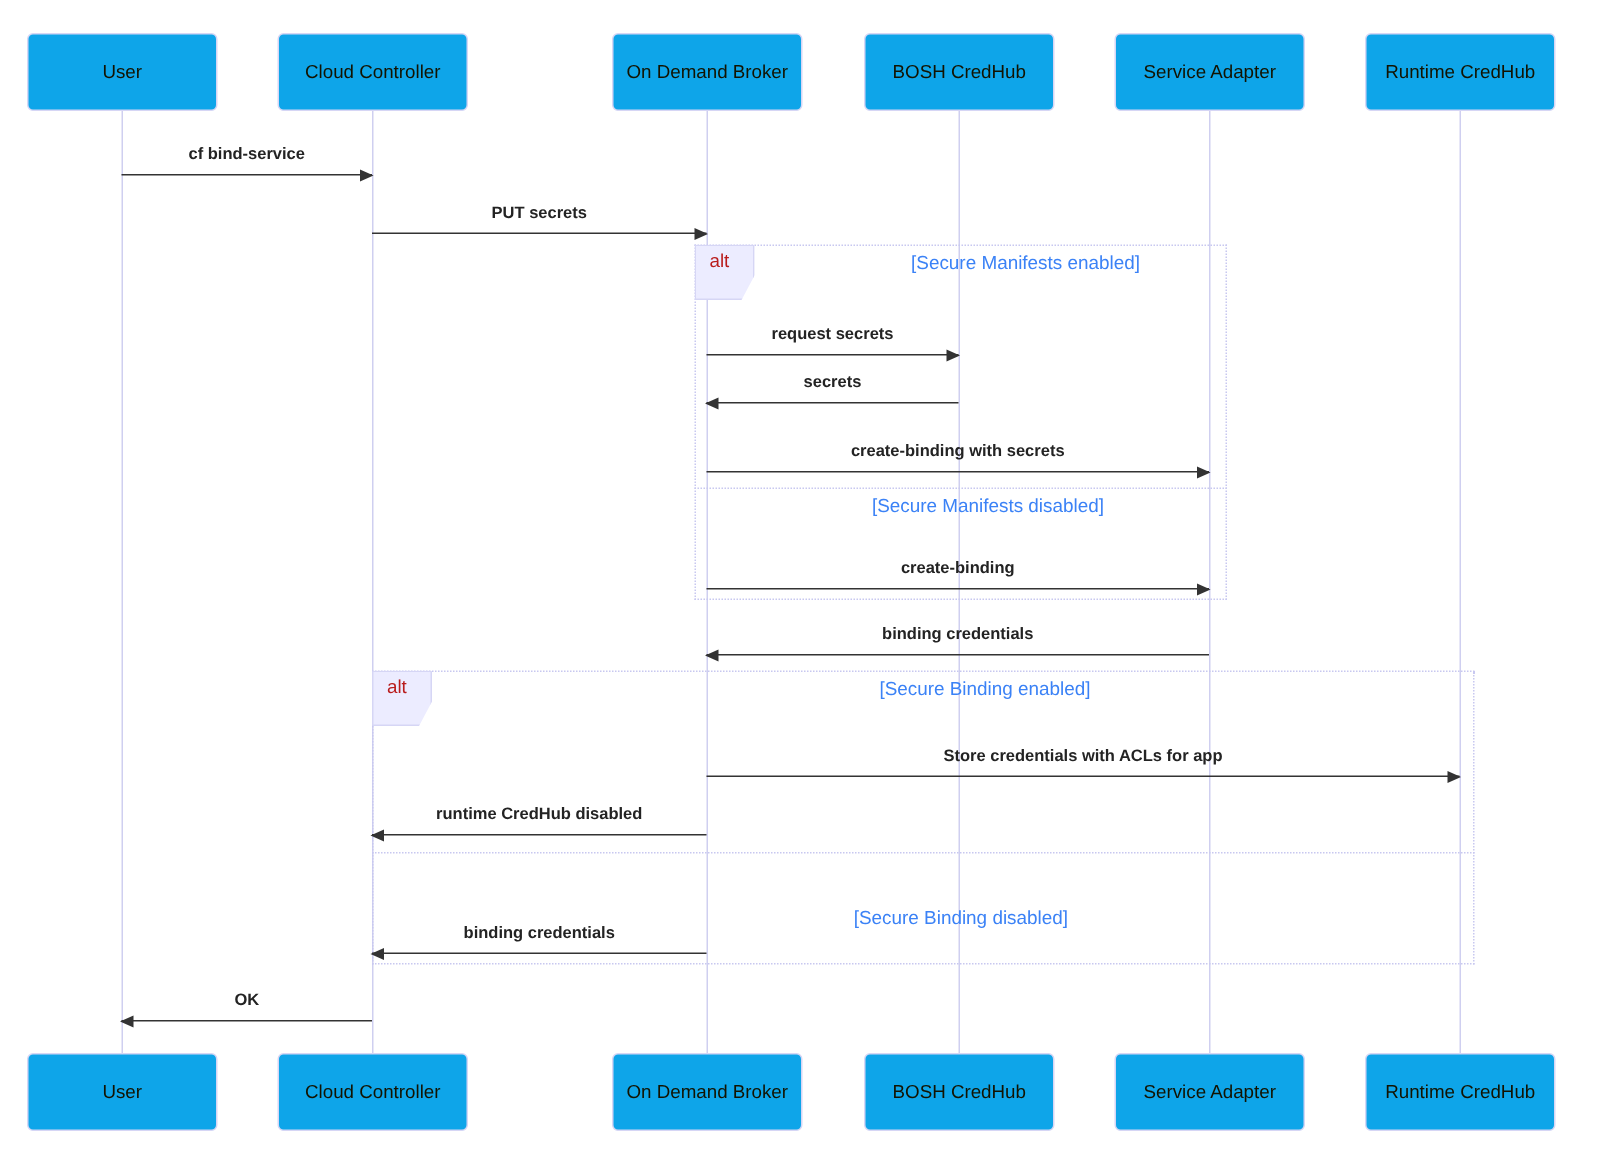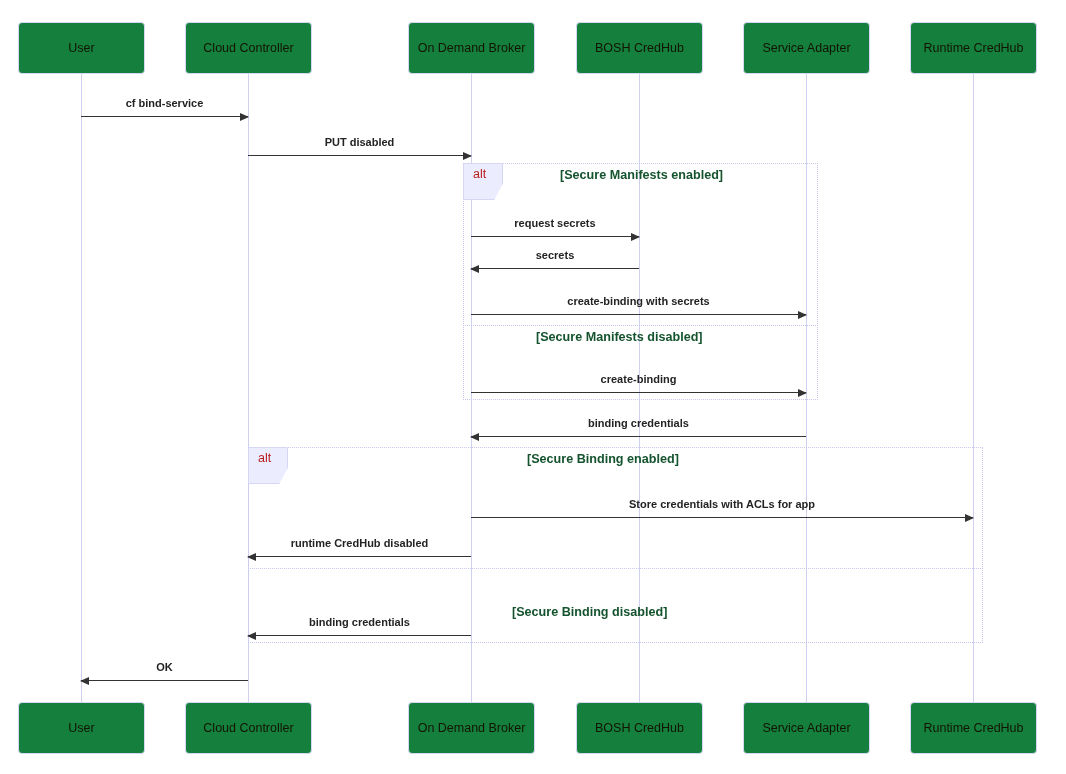--- a/index.html
+++ b/index.html
@@ -13,21 +13,21 @@
     position: relative;
     width: 1066px;
     height: 774px;
     background: #ffffff;
     overflow: hidden;
   }
   
   .actor-box {
     position: absolute;
     box-sizing: border-box;
-    background: #15803d;
+    background: #0ea5e9;
     border: 1px solid #D6D6F5;
     border-radius: 4px;
     display: flex;
     align-items: center;
     justify-content: center;
     color: #131300;
     font-size: 12.5px;
     line-height: 1.2;
     text-align: center;
     white-space: nowrap;
@@ -103,24 +103,24 @@
     font-size: 12.5px;
     color: #b91c1c;
     white-space: nowrap;
     user-select: none;
     border-radius: 1px;
     clip-path: polygon(0 0, 100% 0, 100% 55%, 78% 100%, 0 100%);
   }
   .alt-cond {
     position: absolute;
     font-size: 12.6px;
-    font-weight: 700;
-    color: #14532d;
-    white-space: nowrap;
-    text-align: left;
+    font-weight: 400;
+    color: #3b82f6;
+    white-space: nowrap;
+    text-align: right;
     user-select: none;
   }
 </style>
 </head>
 <body>
 
 <div id="canvas">
 
   <div class="lifeline" style="left:81px; top:74px; height:628px;"></div>
   <div class="lifeline" style="left:248px; top:74px; height:628px;"></div>
@@ -145,21 +145,21 @@
     <div class="msg-line" style="width:167px;">
       <div class="arrowhead right"></div>
     </div>
     <div class="msg-label">cf bind-service</div>
   </div>
 
   <div class="msg" style="left:248px; top:155px; width:223px;">
     <div class="msg-line" style="width:223px;">
       <div class="arrowhead right"></div>
     </div>
-    <div class="msg-label">PUT disabled</div>
+    <div class="msg-label">PUT secrets</div>
   </div>
 
   <div class="msg" style="left:471px; top:236px; width:168px;">
     <div class="msg-line" style="width:168px;">
       <div class="arrowhead right"></div>
     </div>
     <div class="msg-label">request secrets</div>
   </div>
 
   <div class="msg" style="left:471px; top:268px; width:168px;">

